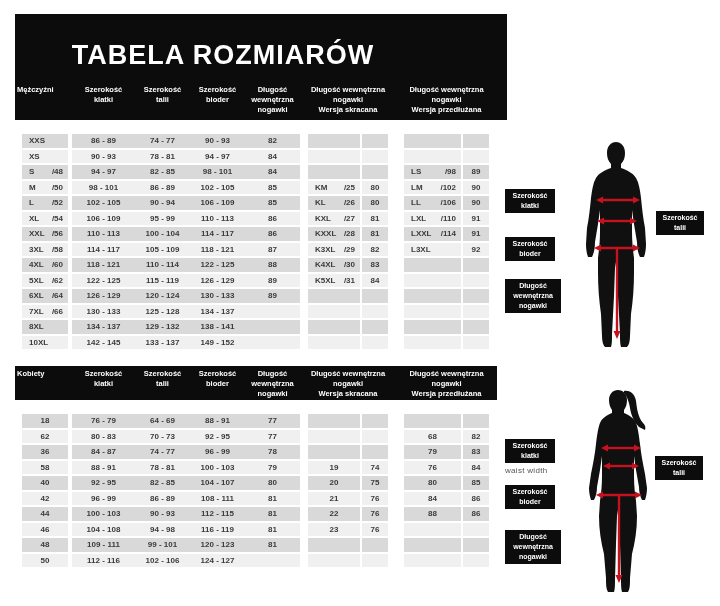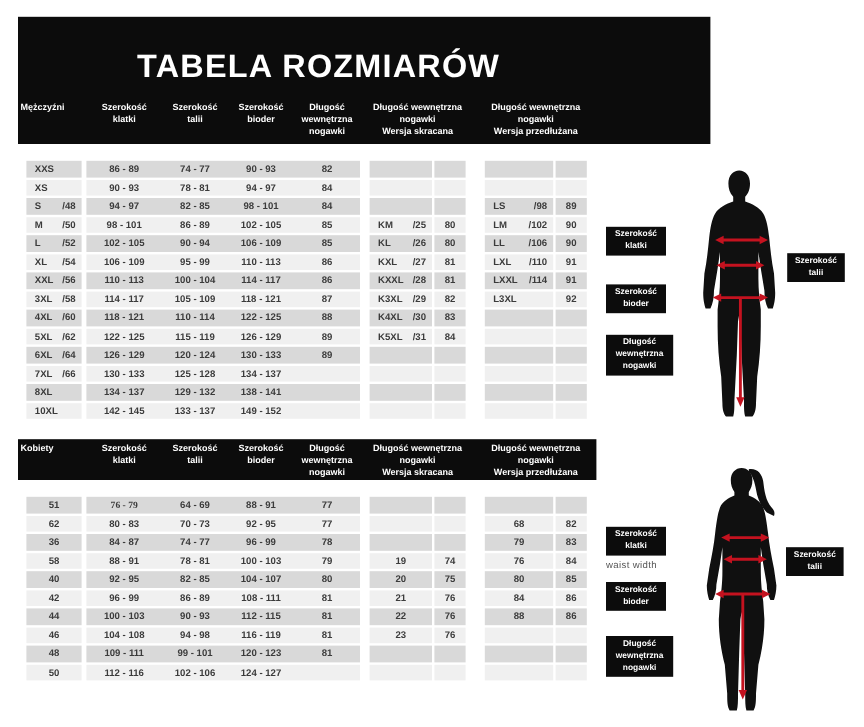--- a/index.html
+++ b/index.html
@@ -40,21 +40,21 @@
   svg{position:absolute;display:block;}
   .sil{fill:#101010;}
   .arrow{stroke:var(--red);stroke-width:2.4;}
   .head{fill:var(--red);stroke:none;}
 </style>
 </head>
 <body>
 
 <div id="stage" style="--red: #c4121f; --header-bg: #0c0c0c; --row-dark: #d9d9d9; --row-light: #f0f0f0;">
 
-  <div class="blackbox" style="left:15px;top:14px;width:577px;height:106px;">
+  <div class="blackbox" style="left:15px;top:14px;width:492px;height:106px;">
     <div class="chart-title">TABELA ROZMIARÓW</div>
   </div>
   <div class="hdr-grid" style="top:85px;">
     <div class="hdr-cell left" style="grid-column:1;">Mężczyźni</div>
     <div class="hdr-cell" style="grid-column:3;">
         <div>Szerokość</div>
         <div>klatki</div>
       </div>
     <div class="hdr-cell" style="grid-column:4;">
         <div>Szerokość</div>
@@ -317,22 +317,22 @@
         <div>Wersja skracana</div>
       </div>
     <div class="hdr-cell" style="grid-column:12 / span 3;">
         <div>Długość wewnętrzna</div>
         <div>nogawki</div>
         <div>Wersja przedłużana</div>
       </div>
   </div>
 
   <div class="row-grid" style="top:414px;">
-      <div class="cell dark" style="grid-area: 1 / 1;">51</div>
-      <div class="cell dark" style="grid-area: 1 / 3; font-family: Liberation Serif, serif;">76 - 79</div>
+      <div class="cell dark" style="grid-area: 1 / 1;">18</div>
+      <div class="cell dark" style="grid-area: 1 / 3;">76 - 79</div>
       <div class="cell dark" style="grid-area: 1 / 4;">64 - 69</div>
       <div class="cell dark" style="grid-area: 1 / 5;">88 - 91</div>
       <div class="cell dark" style="grid-area: 1 / 6;">77</div>
       <div class="cell dark" style="grid-area: 1 / 8;"></div>
       <div class="cell dark" style="grid-area: 1 / 10;"></div>
       <div class="cell dark" style="grid-area: 1 / 12;"></div>
       <div class="cell dark" style="grid-area: 1 / 14;"></div>
       <div class="cell light" style="grid-area: 2 / 1;">62</div>
       <div class="cell light" style="grid-area: 2 / 3;">80 - 83</div>
       <div class="cell light" style="grid-area: 2 / 4;">70 - 73</div>

